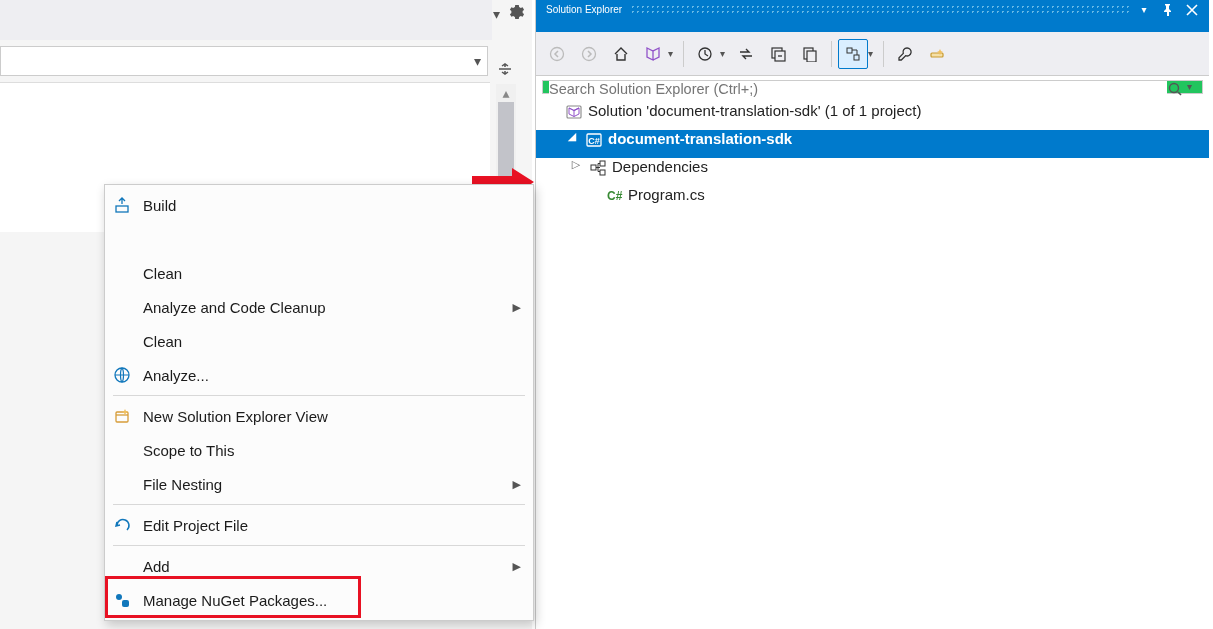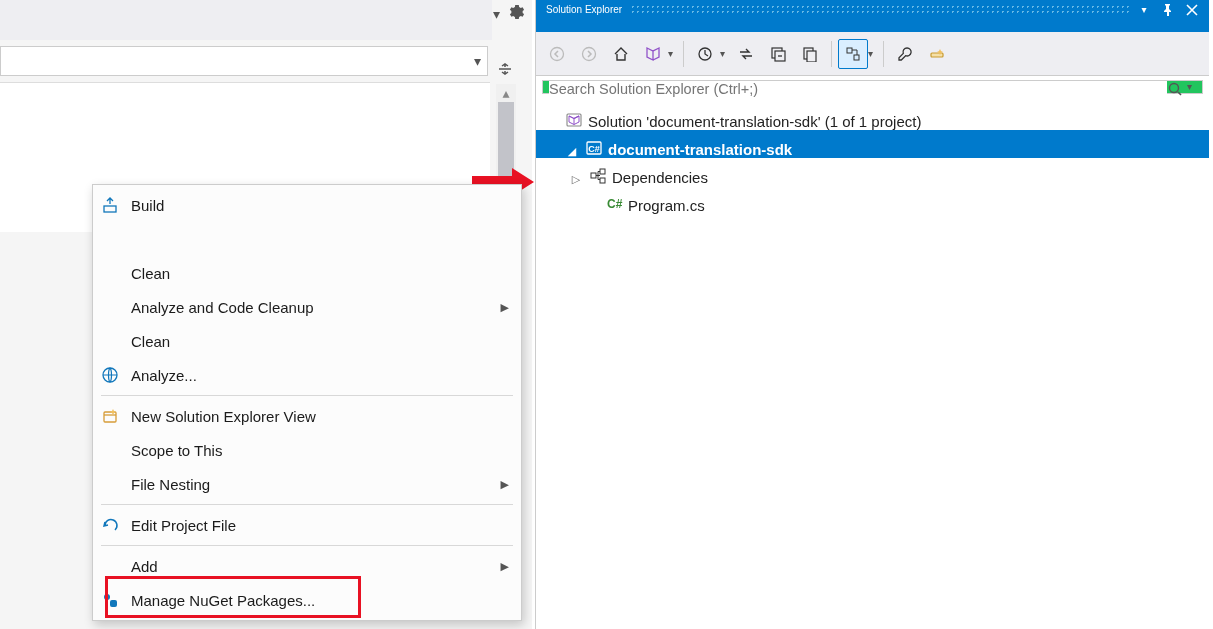--- a/index.html
+++ b/index.html
@@ -69,21 +69,21 @@
       color: #888;
     }
     .left-white {
       position: absolute; left: 0; top: 82px; width: 490px; height: 150px;
       background: #fff; border-top: 1px solid #ddd;
     }
 
     
     .context-menu {
       position: absolute;
-      left: 92px; top: 184px;
+      left: 104px; top: 184px;
       width: 430px;
       background: #fcfcfc;
       border: 1px solid #ccc;
       box-shadow: 2px 4px 10px rgba(0,0,0,0.2);
       padding: 3px 0;
       z-index: 200;
     }
     .cm-item {
       display: flex;
       align-items: center;
@@ -183,21 +183,21 @@
       color: #666;
     }
     .solx-search-icon { color: #555; }
 
     .solx-tree {
       flex: 1;
       overflow: auto;
       padding-top: 4px;
     }
     .tree-row {
-      display: flex; align-items: flex-end;
+      display: flex; align-items: flex-start;
       height: 28px;
       padding-left: 8px;
       gap: 4px;
       font-size: 15px;
       color: #222;
     }
     .tree-row.selected {
       background: #007acc; color: #fff;
     }
     .tree-row.selected .tree-arrow { color: #fff; }

